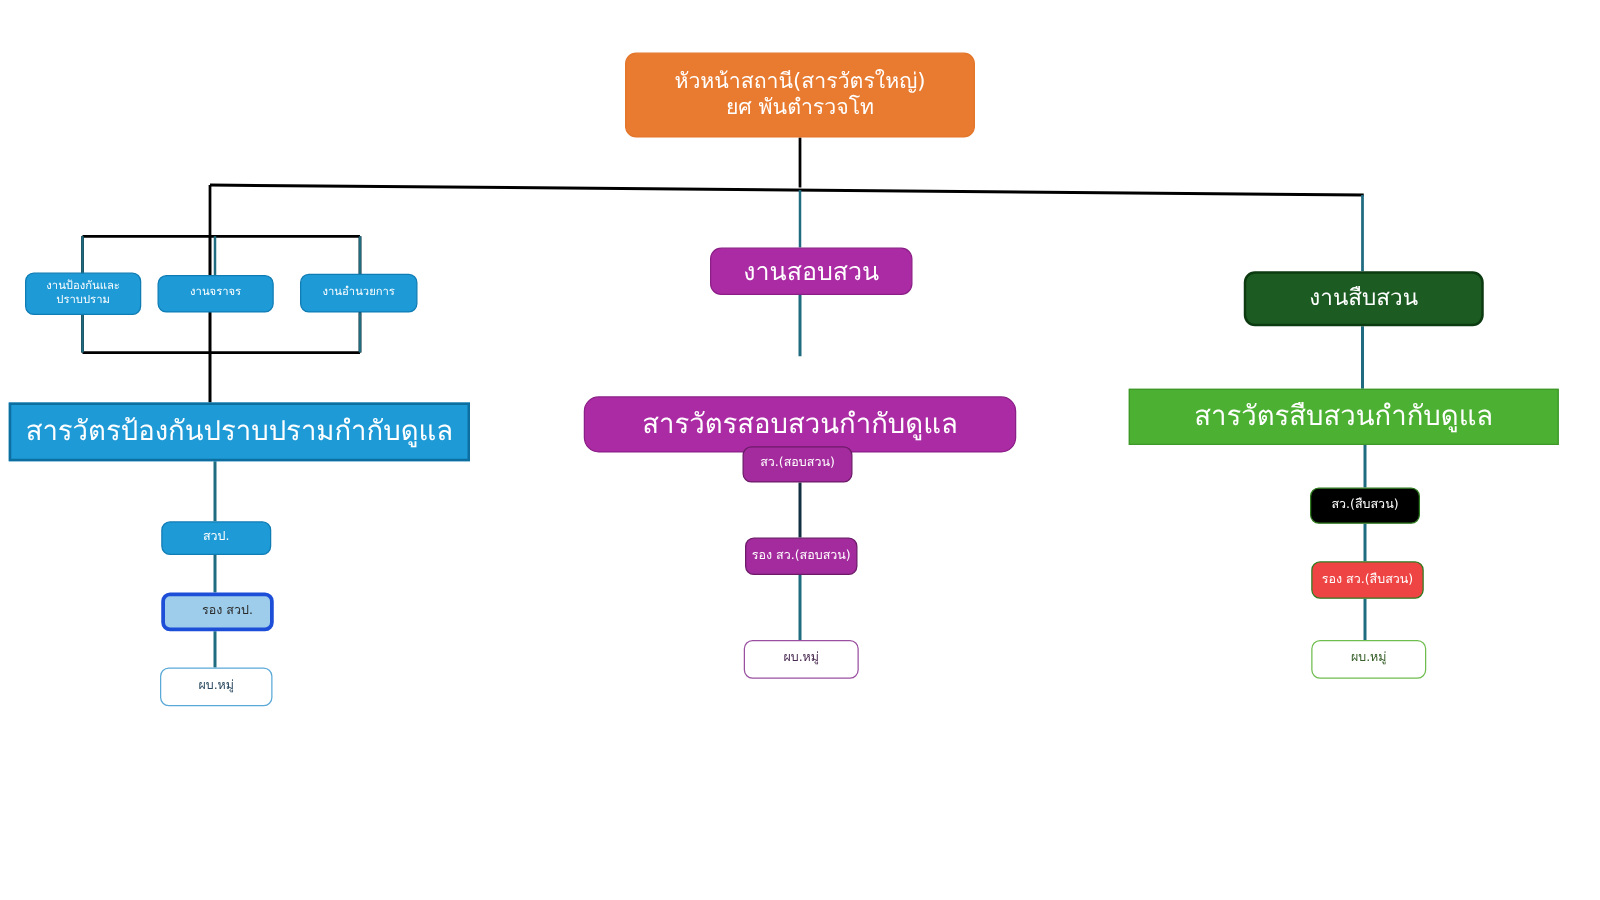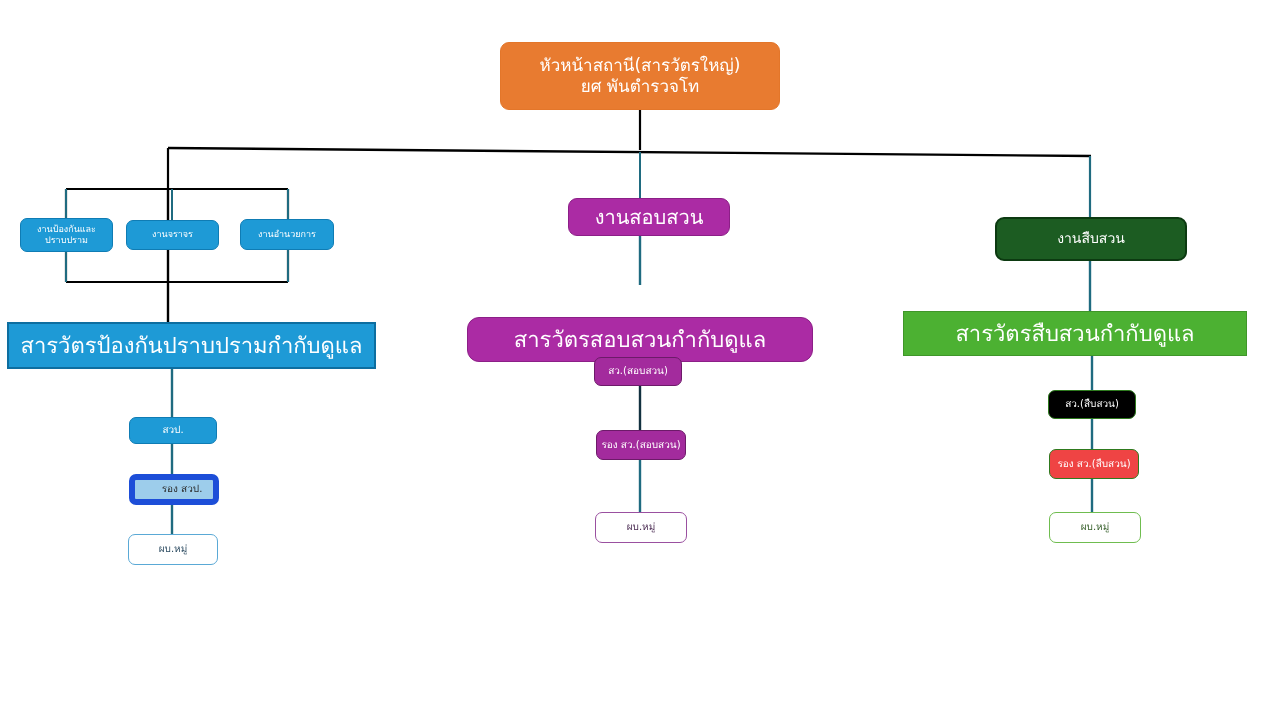--- a/index.html
+++ b/index.html
@@ -56,21 +56,21 @@
     border-radius: 9px;
     color: #ffffff;
     font-size: 20px;
   }
   .n-branch-right {
     left: 995px; top: 217px; width: 192px; height: 44px;
     background: #1c5c22;
     border: 2px solid #0c3a11;
     border-radius: 9px;
     color: #ffffff;
-    font-size: 14px;
+    font-size: 18px;
   }
 
   
   .n-unit {
     background: #1e9ad6;
     border: 1px solid #0f7cb4;
     border-radius: 7px;
     color: #ffffff;
     font-size: 9px;
   }
@@ -104,21 +104,21 @@
     color: #ffffff;
     font-size: 22px;
   }
 
   
   .n-rank { border-radius: 7px; font-size: 10px; }
 
   .n-sawapa   { left: 129px; top: 417px; width: 88px; height: 27px;
                 background: #1e9ad6; border: 1px solid #0f7cb4; color: #ffffff; }
   .n-rong-sawapa { left: 129px; top: 474px; width: 90px; height: 31px;
-                background: #9dcdeb; border: 6px solid #1d4ed8; color: #2b2b2b; padding-left: 16px; }
+                background: #9dcdeb; border: 3px solid #1d4ed8; color: #2b2b2b; padding-left: 16px; }
   .n-phoban-left { left: 128px; top: 534px; width: 90px; height: 31px;
                 background: #ffffff; border: 1px solid #5aa9d6; color: #2b4a60; }
 
   .n-sw-mid   { left: 594px; top: 357px; width: 88px; height: 29px;
                 background: #a32b9d; border: 1px solid #6d1a69; color: #ffffff; }
   .n-rong-sw-mid { left: 596px; top: 430px; width: 90px; height: 30px;
                 background: #a32b9d; border: 1px solid #6d1a69; color: #ffffff; }
   .n-phoban-mid { left: 595px; top: 512px; width: 92px; height: 31px;
                 background: #ffffff; border: 1px solid #9a50a0; color: #4a2b52; }
 

